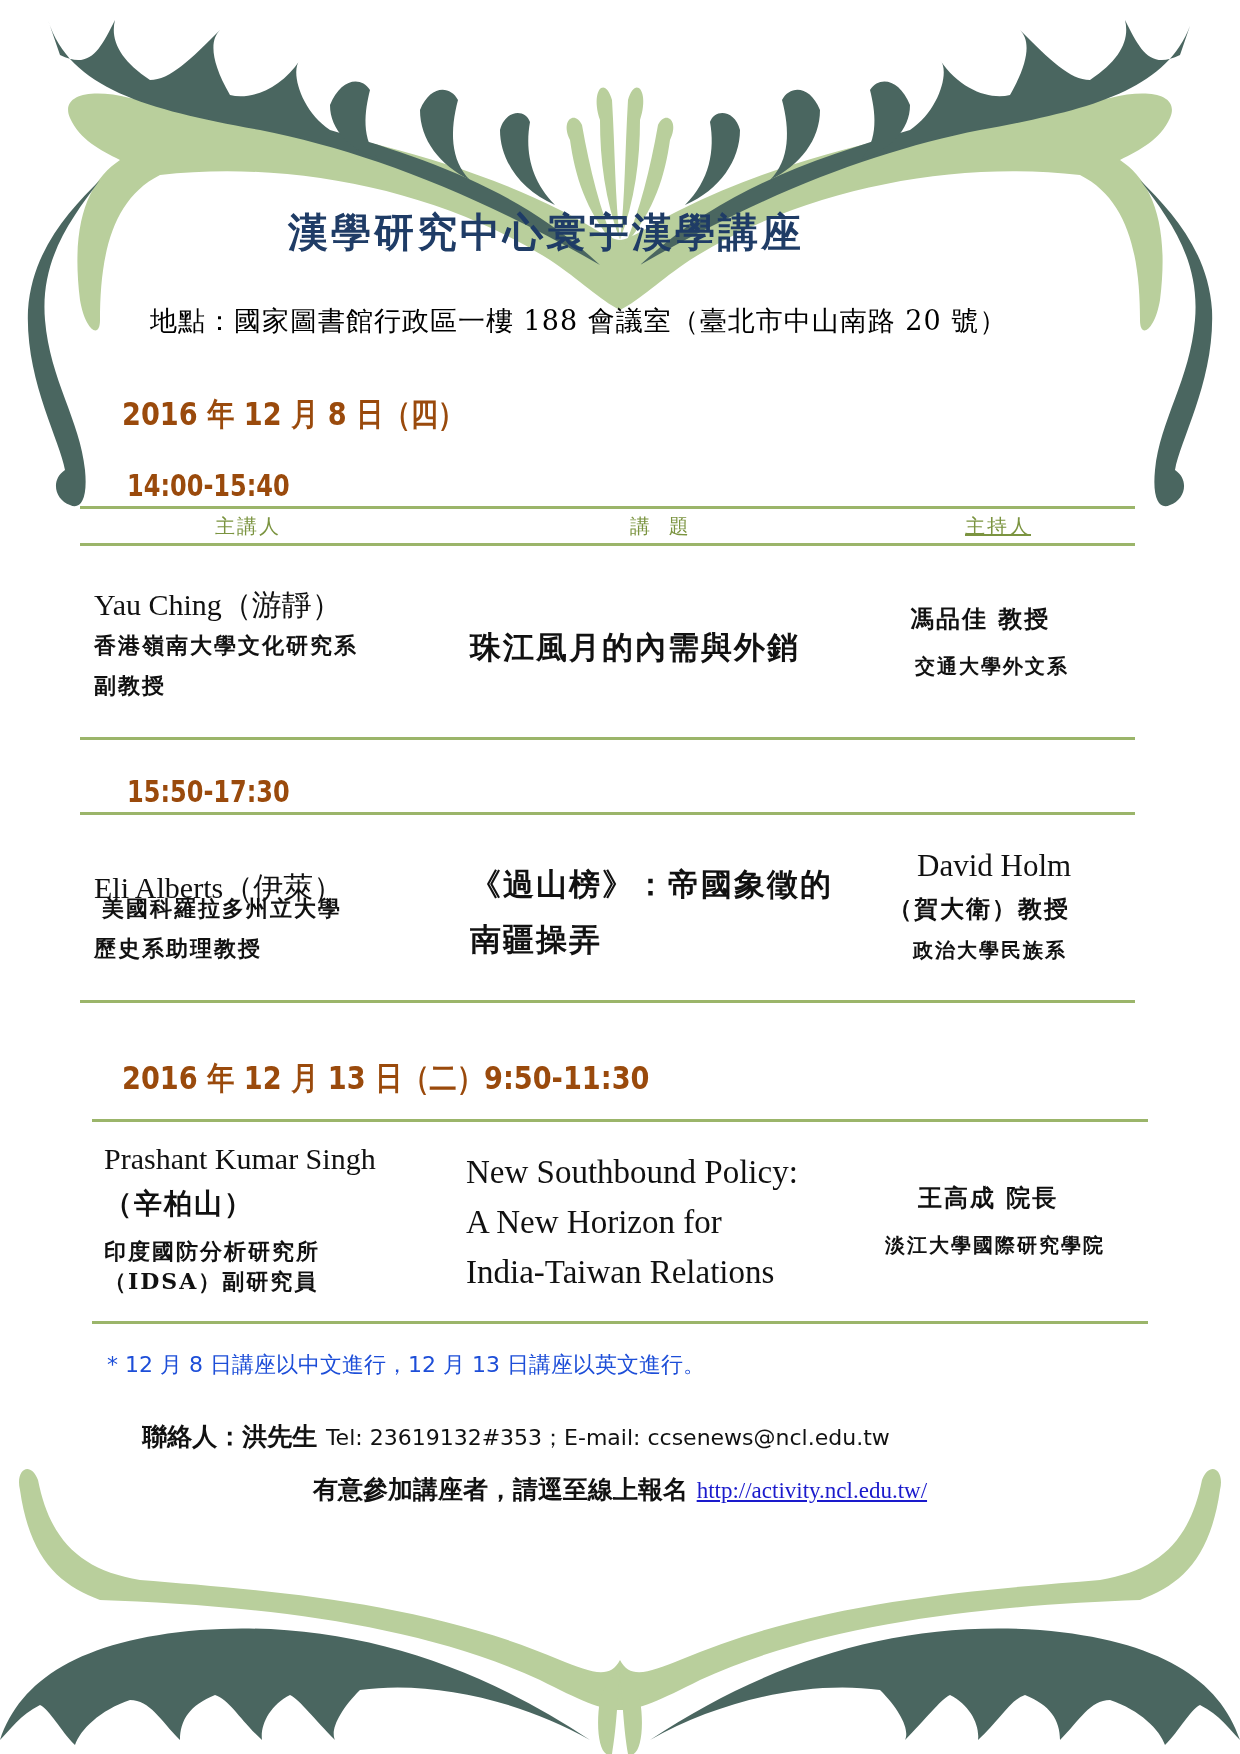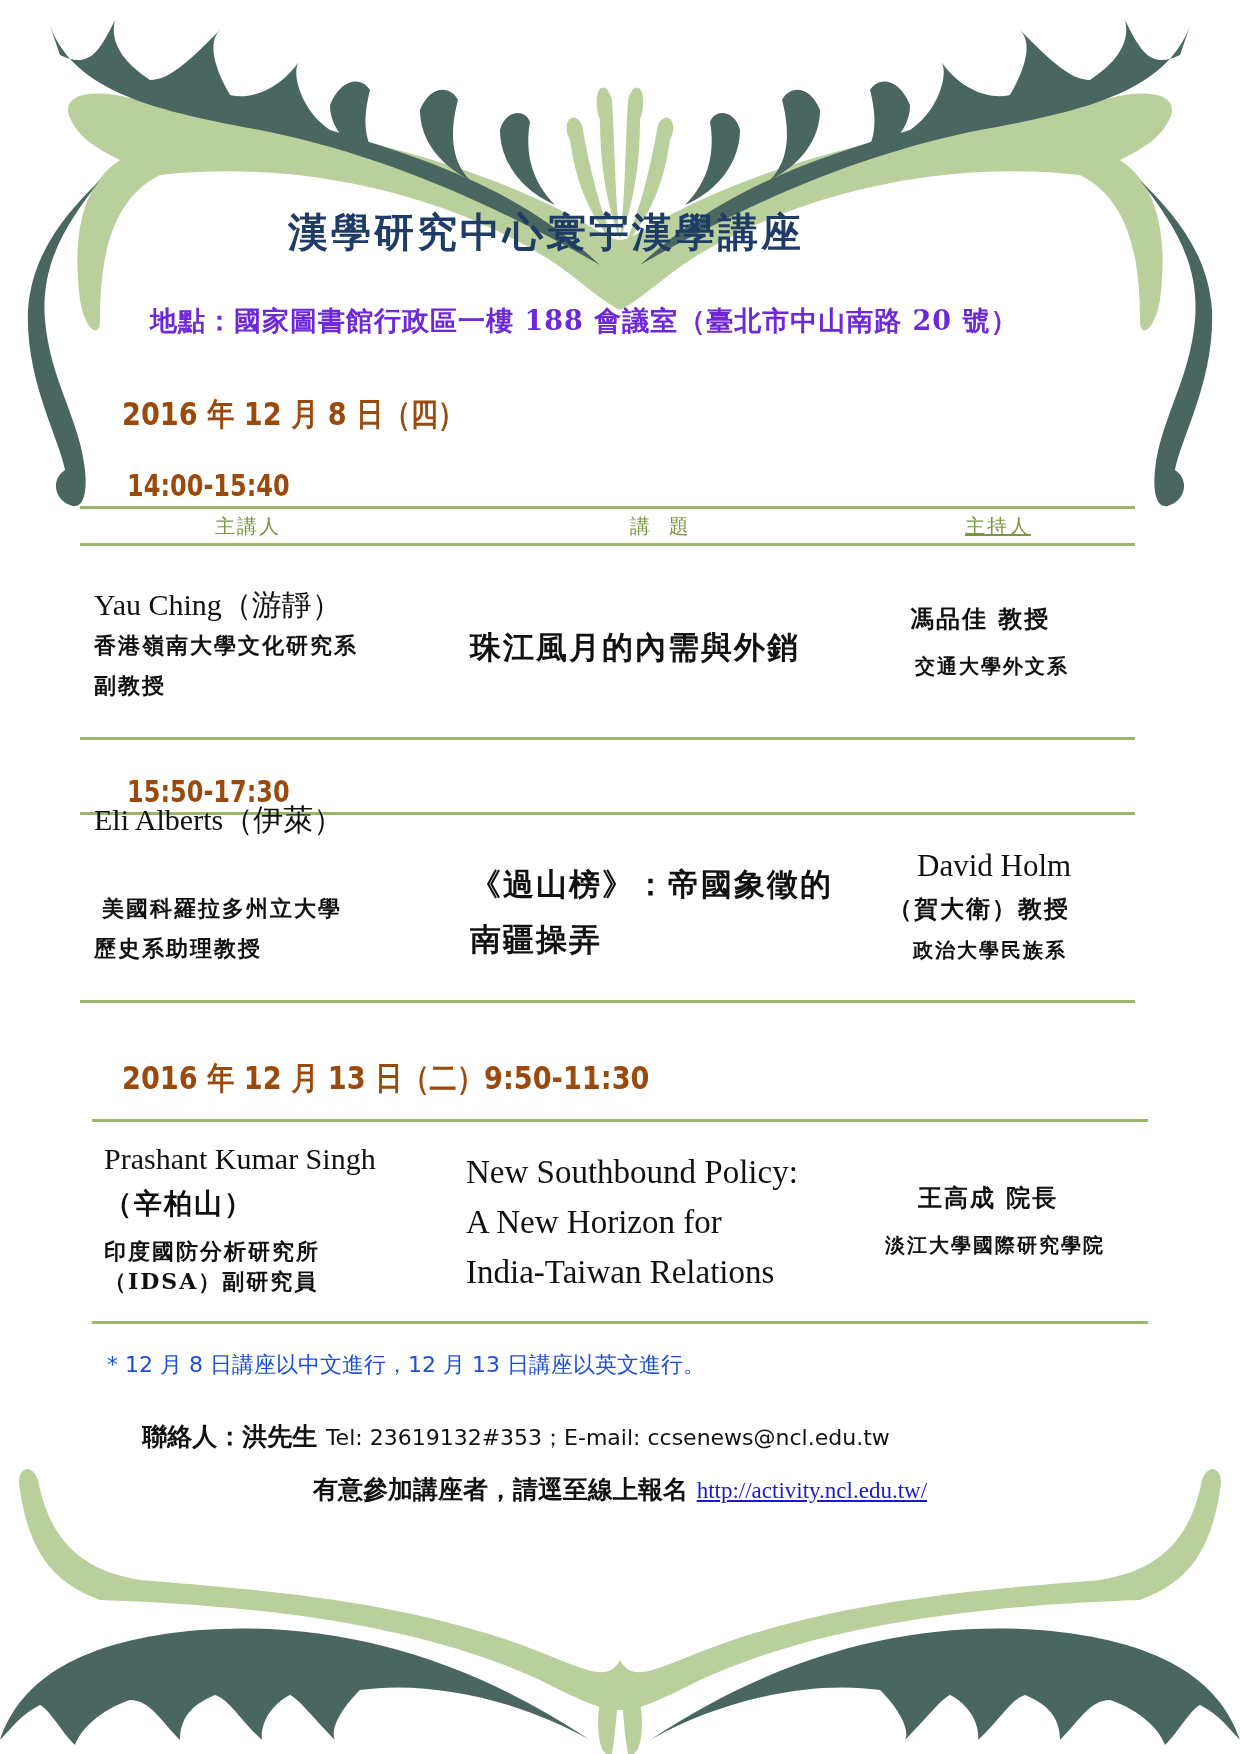--- a/index.html
+++ b/index.html
@@ -2,21 +2,21 @@
 <html><head>
 <meta charset="utf-8">
 <style>
   html, body { margin: 0; padding: 0; background: #ffffff; }
   body { width: 1240px; height: 1754px; position: relative; overflow: hidden;
          font-family: "DejaVu Serif", serif; color: #111; }
   .abs { position: absolute; }
   .deco { position: absolute; left: 0; top: 0; width: 1240px; height: 1754px; pointer-events: none; }
   .title { left: 0; width: 1092px; top: 205; text-align: center; font-size: 40px;
            color: #1f3c66; font-weight: bold; letter-spacing: 3px; }
-  .venue { left: 150px; top: 303px; font-size: 27px; font-weight: bold; letter-spacing: 1px; color: #6d28d9; }
+  .venue { left: 150px; top: 303px; font-size: 27px; font-weight: normal; letter-spacing: 1px; color: #000000; }
   .date { font-family: "DejaVu Sans", sans-serif; font-weight: bold; color: #9a4a0c;
           font-size: 32px; letter-spacing: 0px; transform: scaleX(0.85); transform-origin: left center; }
   .time { font-family: "DejaVu Sans", sans-serif; font-weight: bold; color: #9a4a0c;
           font-size: 30px; transform: scaleX(0.8); transform-origin: left center; }
   .hline { position: absolute; height: 3px; background: #9bb56a; }
   .colhead { font-size: 20px; color: #7b9440; letter-spacing: 2px; }
   .speaker-name { font-family: "Liberation Serif", serif; font-size: 30px; }
   .speaker-aff { font-size: 22px; font-weight: bold; letter-spacing: 2px; line-height: 40px; }
   .topic-zh { font-size: 31px; font-weight: bold; letter-spacing: 2px; line-height: 55px; }
   .topic-en { font-family: "Liberation Serif", serif; font-size: 33px; line-height: 50px; }
@@ -81,21 +81,21 @@
   <div class="abs topic-zh" style="left:470px; top:620px;">珠江風月的內需與外銷</div>
   <div class="abs host-name" style="left:910px; top:603px;">馮品佳  教授</div>
   <div class="abs host-aff" style="left:915px; top:653px;">交通大學外文系</div>
 </div>
 <div class="hline" style="left:80px; width:1055px; top:737px;"></div>
 
 <div class="abs time" style="left:127px; top:774px;">15:50-17:30</div>
 <div class="hline" style="left:80px; width:1055px; top:812px;"></div>
 
 <div>
-  <div class="abs speaker-name" style="left:94px; top:800px;">Eli Alberts（伊萊）</div>
+  <div class="abs speaker-name" style="left:94px; top:868px;">Eli Alberts（伊萊）</div>
   <div class="abs speaker-aff" style="left:94px; top:888px;margin-left:8px;">美國科羅拉多州立大學</div>
   <div class="abs speaker-aff" style="left:94px; top:928px;">歷史系助理教授</div>
   <div class="abs topic-zh" style="left:470px; top:857px;">《過山榜》：帝國象徵的</div>
   <div class="abs topic-zh" style="left:470px; top:912px;">南疆操弄</div>
   <div class="abs host-en" style="left:917px; top:848px;">David Holm</div>
   <div class="abs host-name" style="left:888px; top:893px;">（賀大衛）教授</div>
   <div class="abs host-aff" style="left:913px; top:937px;">政治大學民族系</div>
 </div>
 <div class="hline" style="left:80px; width:1055px; top:1000px;"></div>
 

